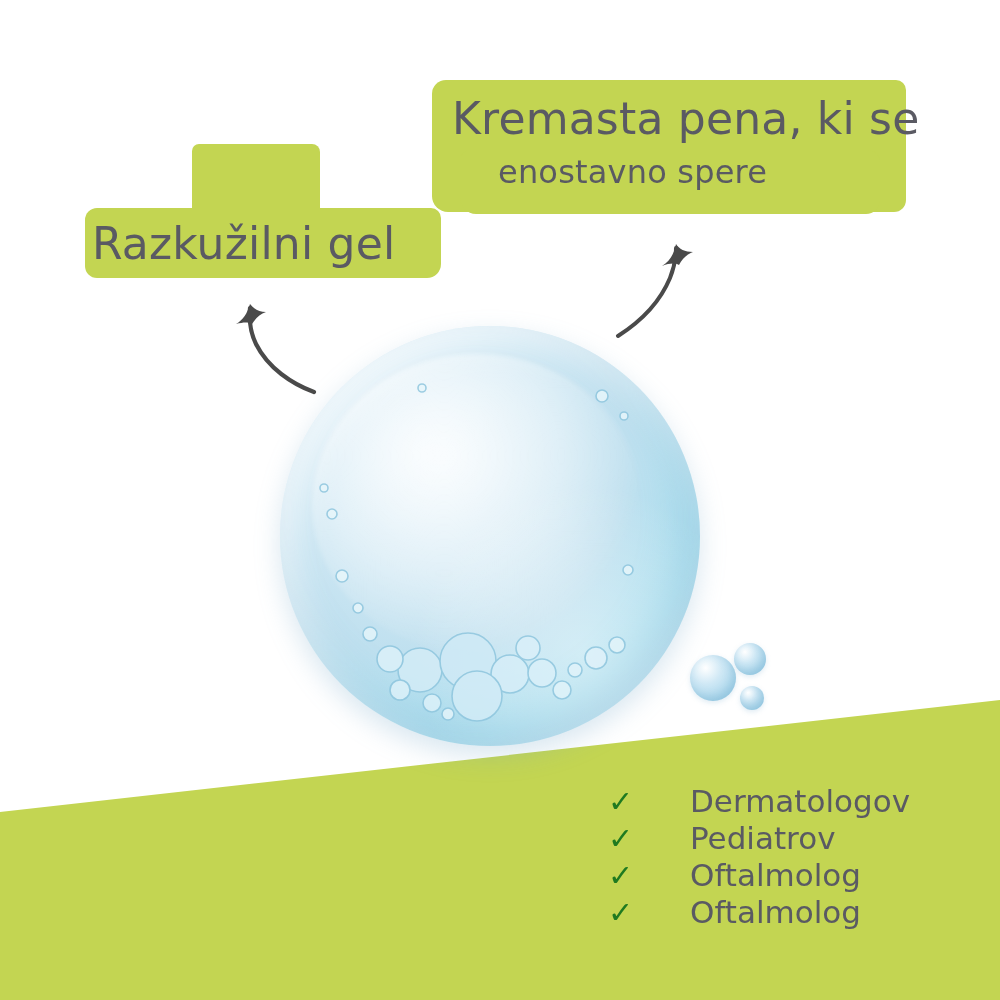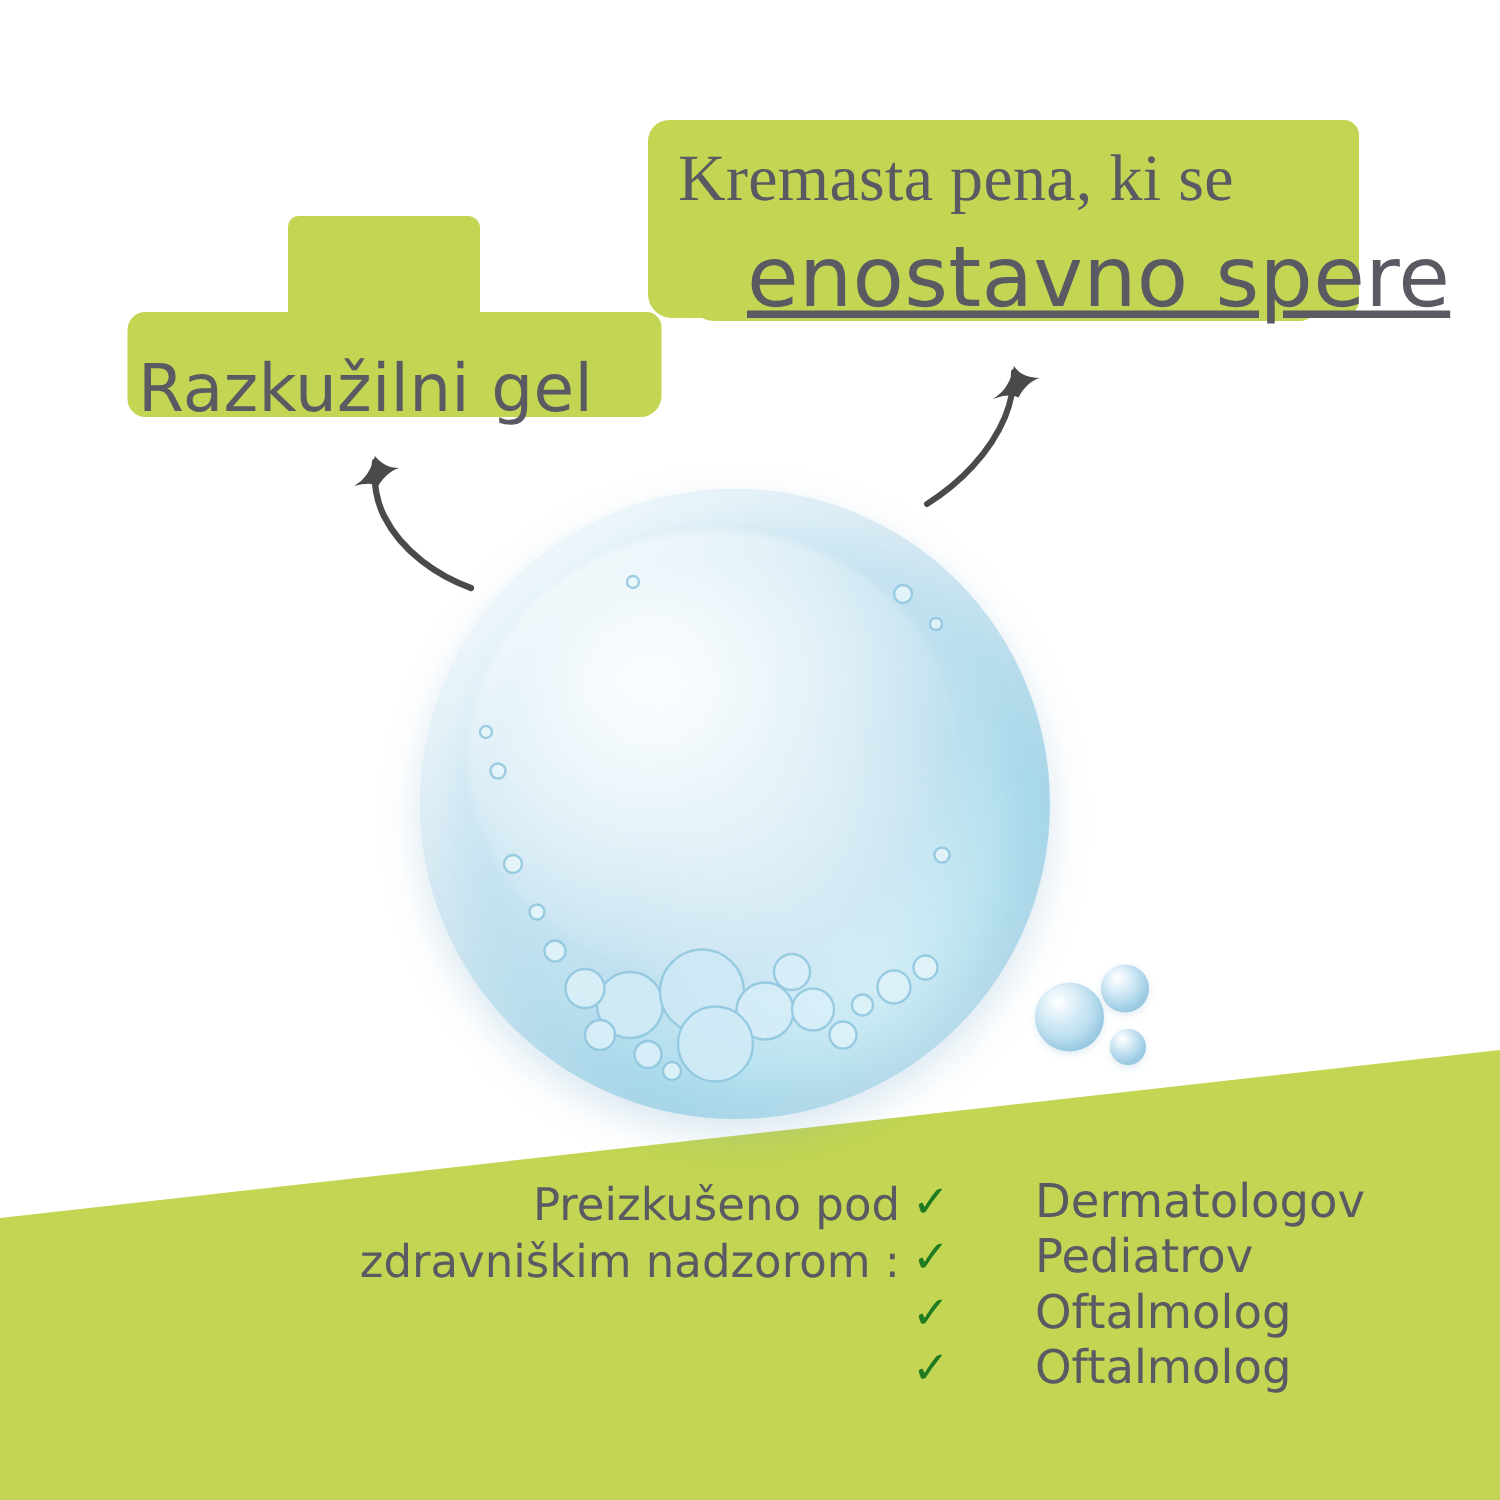--- a/index.html
+++ b/index.html
@@ -34,23 +34,23 @@
     border-radius:12px 10px 14px 12px;
   }
 
   .hl-text{
     position:absolute;
     color:#5a5a63;
     font-weight:400;
     white-space:nowrap;
     letter-spacing:.2px;
   }
-  #txt-top-1{left:452px;top:93px;font-size:44px;font-family:Liberation Serif, serif;}
-  #txt-top-2{left:498px;top:153px;font-size:56px;text-decoration:underline;}
-  #txt-left{left:92px;top:218px;font-size:44px;margin-top:16px;}
+  #txt-top-1{left:452px;top:93px;font-size:44px;}
+  #txt-top-2{left:498px;top:153px;font-size:32px;}
+  #txt-left{left:92px;top:218px;font-size:44px;}
 
   
   .arrow{position:absolute;}
   #arrow-left{left:218px;top:288px;}
   #arrow-right{left:608px;top:228px;}
 
   
   #gel-wrap{position:absolute;left:272px;top:318px;width:436px;height:436px;}
   #gel{
     position:absolute;left:8px;top:8px;width:420px;height:420px;border-radius:50%;
@@ -155,24 +155,20 @@
   <svg class="arrow" id="arrow-left" width="120" height="120" viewBox="0 0 120 120">
     <path d="M96,104 C74,96 50,80 38,56 C32,44 31,32 32,20" fill="none" stroke="#4a4a4a" stroke-width="4.2" stroke-linecap="round"></path>
     <path d="M32,16 C29,26 25,32 18,36 C26,34 30,34 34,36 C38,30 42,26 48,24 C41,24 36,21 32,16 Z" fill="#4a4a4a"></path>
   </svg>
 
   <svg class="arrow" id="arrow-right" width="120" height="120" viewBox="0 0 120 120">
     <path d="M10,108 C32,94 52,74 62,50 C66,40 68,30 68,20" fill="none" stroke="#4a4a4a" stroke-width="4" stroke-linecap="round"></path>
     <path d="M68,16 C66,26 62,33 54,38 C62,35 67,35 71,37 C74,31 79,26 85,24 C77,24 71,21 68,16 Z" fill="#4a4a4a"></path>
   </svg>
 
-  <div id="bottom-left-text">
-    <div>Preizkušeno pod</div>
-    <div>zdravniškim nadzorom :</div>
-  </div>
 
   <div id="check-list">
     <div class="check-row">
       <span class="check-mark">✓</span>
       <span class="check-label">Dermatologov</span>
     </div>
     <div class="check-row">
       <span class="check-mark">✓</span>
       <span class="check-label">Pediatrov</span>
     </div>

